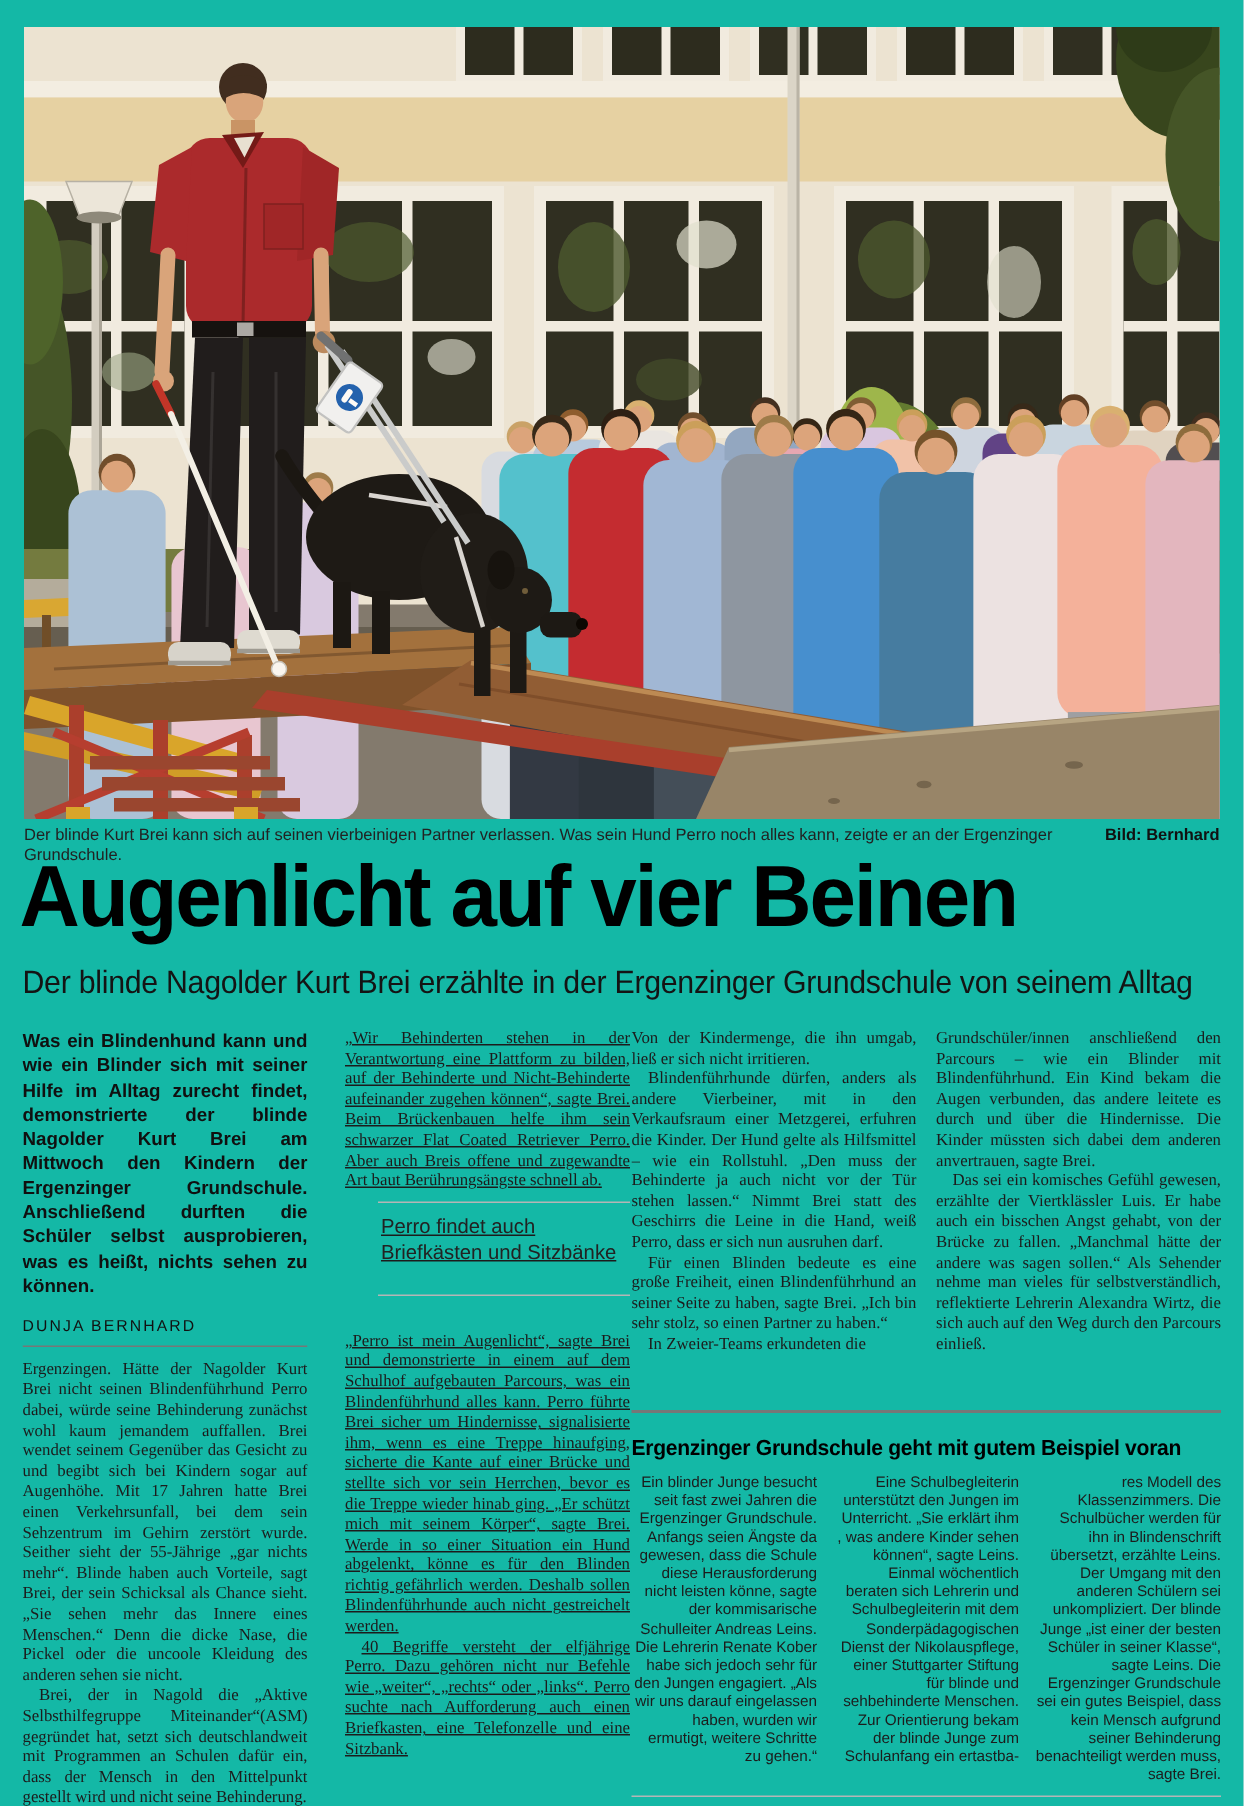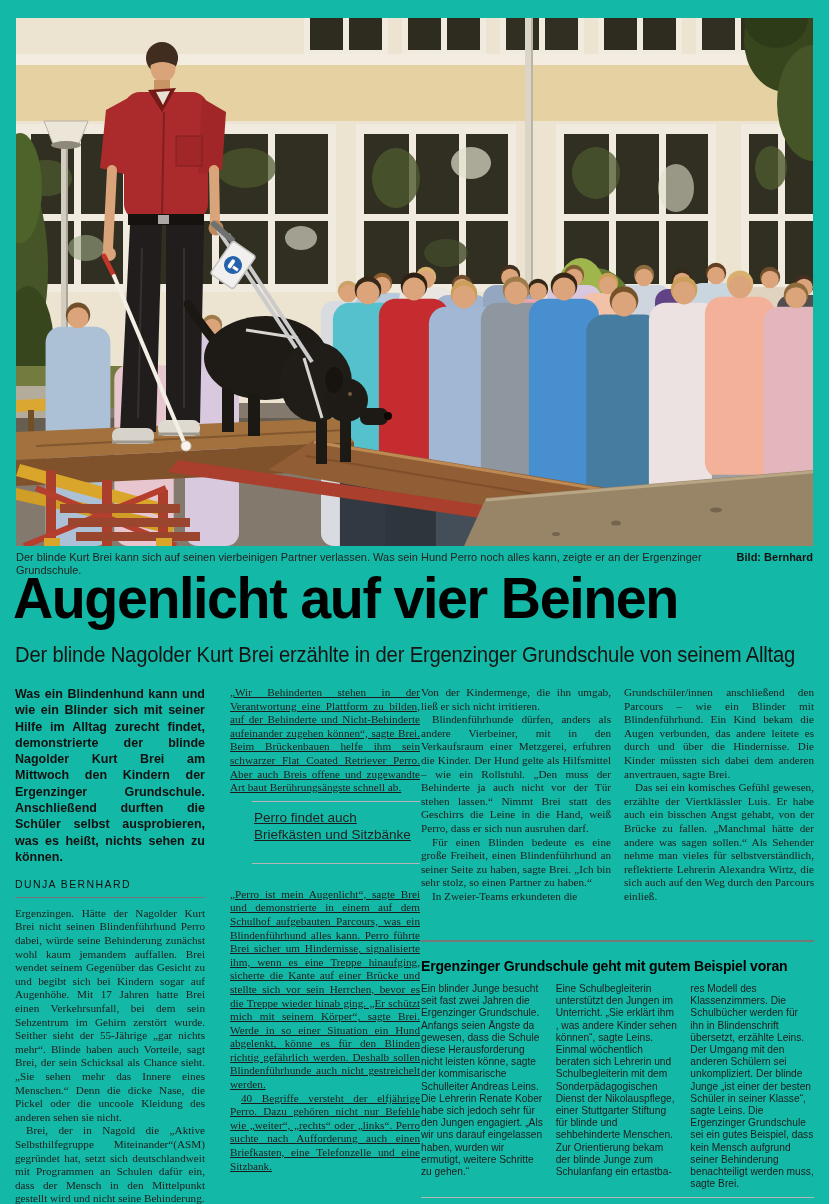--- a/index.html
+++ b/index.html
@@ -29,21 +29,21 @@
   .pull-quote{margin:6px 0 24px 22px;padding:7px 0 20px 2px;
         border-top:1px solid var(--rule-light,#b5b5b5);border-bottom:1px solid var(--rule-light,#b5b5b5);
         font-family:"Liberation Sans",sans-serif;font-size:13.5px;line-height:17px;text-align:left;text-indent:0;color:#222;}
   .subarticle{position:absolute;left:421px;top:940px;width:393px;height:258px;box-sizing:border-box;
         border-top:2px solid var(--rule-dark,#777);border-bottom:1px solid var(--rule-light,#bbb);
         padding-top:16px;overflow:hidden;}
   .subarticle h3{margin:0 0 9px 0;font-size:14.5px;font-weight:bold;letter-spacing:-0.2px;
         transform:scaleX(0.97);transform-origin:left;white-space:nowrap;color:#000;}
   .subcols{display:flex;gap:11px;}
   .subcol{width:124px;font-size:10.2px;line-height:12.2px;text-align:left;-webkit-hyphens:auto;hyphens:auto;color:#1c1c1c;}
-  .subcol p{margin:0;}
+  .subcol p{margin:0;text-align:right;}
 </style>
 </head>
 <body>
 
 <div class="page">
 
   <figure class="photo">
     <svg viewBox="0 0 797 528" preserveAspectRatio="none">
 
       <g>

